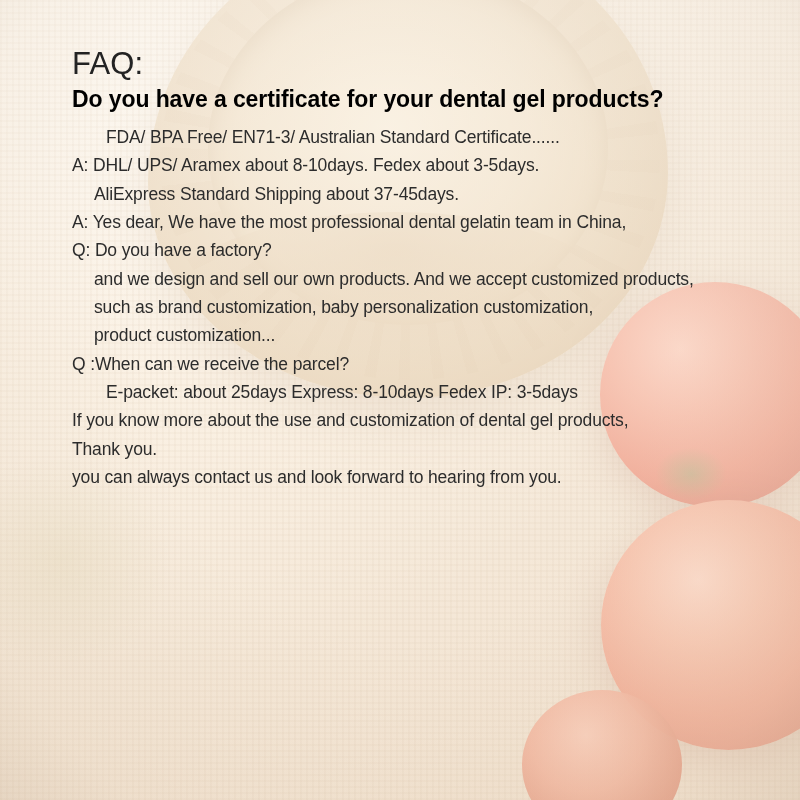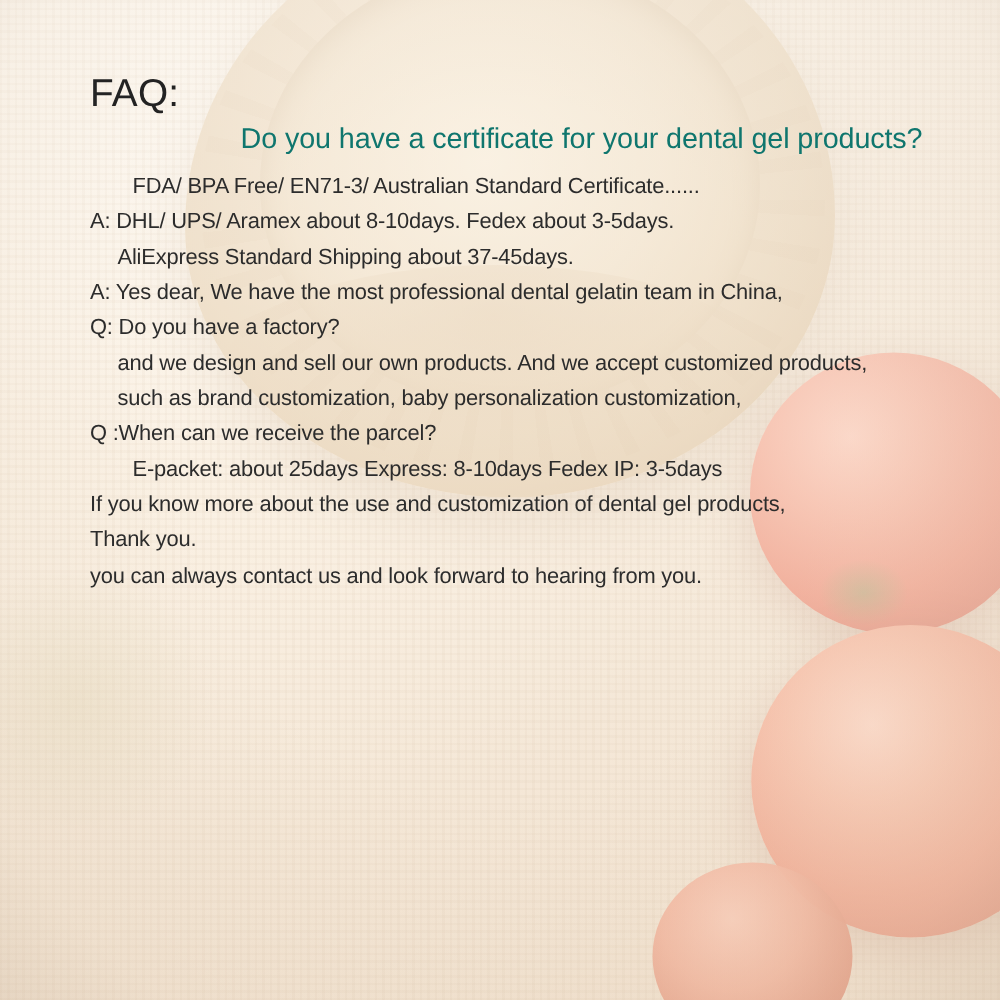--- a/index.html
+++ b/index.html
@@ -157,32 +157,31 @@
     width: 800px;
     height: 800px;
     padding: 44px 62px 0 72px;
     box-sizing: border-box;
     color: #2b2b2b;
   }
 
   .faq-title {
     font-size: 31px;
     letter-spacing: 0.2px;
-    margin: 13px 0 2px 0;
+    margin: 2px 0 2px 0;
     font-weight: 400;
     color: #232323;
   }
 
   .headline {
     font-size: 23px;
-    font-weight: 400;
+    font-weight: 700;
     margin: 4px 0 10px 0;
     letter-spacing: -0.1px;
-    color: #0f766e;
-    text-align: right;
+    color: #000000;
   }
 
   .line {
     font-size: 17.5px;
     line-height: 1.62;
     letter-spacing: -0.15px;
     color: #2c2c2c;
     white-space: pre;
   }
 
@@ -218,20 +217,21 @@
     <div class="faq-title">FAQ:</div>
     <div class="headline">Do you have a certificate for your dental gel products?</div>
     <div id="lines">
         <div class="line indent-2">FDA/ BPA Free/ EN71-3/ Australian Standard Certificate......</div>
         <div class="line">A: DHL/ UPS/ Aramex about 8-10days. Fedex about 3-5days.</div>
         <div class="line indent-3">AliExpress Standard Shipping about 37-45days.</div>
         <div class="line">A: Yes dear, We have the most professional dental gelatin team in China,</div>
         <div class="line">Q: Do you have a factory?</div>
         <div class="line indent-3">and we design and sell our own products. And we accept customized products,</div>
         <div class="line indent-3">such as brand customization, baby personalization customization,</div>
+        <div class="line indent-3">product customization...</div>
         <div class="line">Q :When can we receive the parcel?</div>
         <div class="line indent-2">E-packet: about 25days Express: 8-10days Fedex IP: 3-5days</div>
         <div class="line">If you know more about the use and customization of dental gel products,</div>
         <div class="line">Thank you.</div>
         <div class="line">you can always contact us and look forward to hearing from you.</div>
       </div>
   </div>
 
 </div>
 

